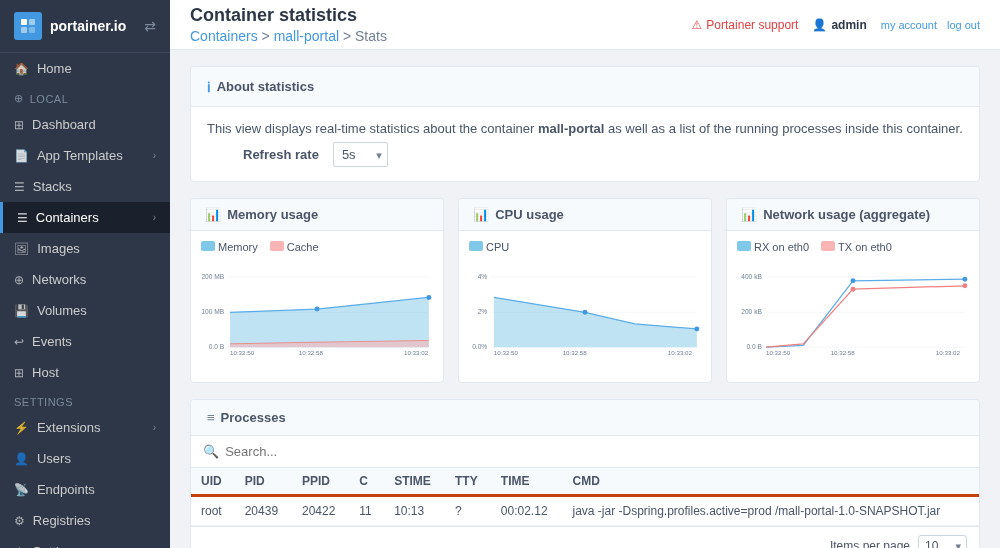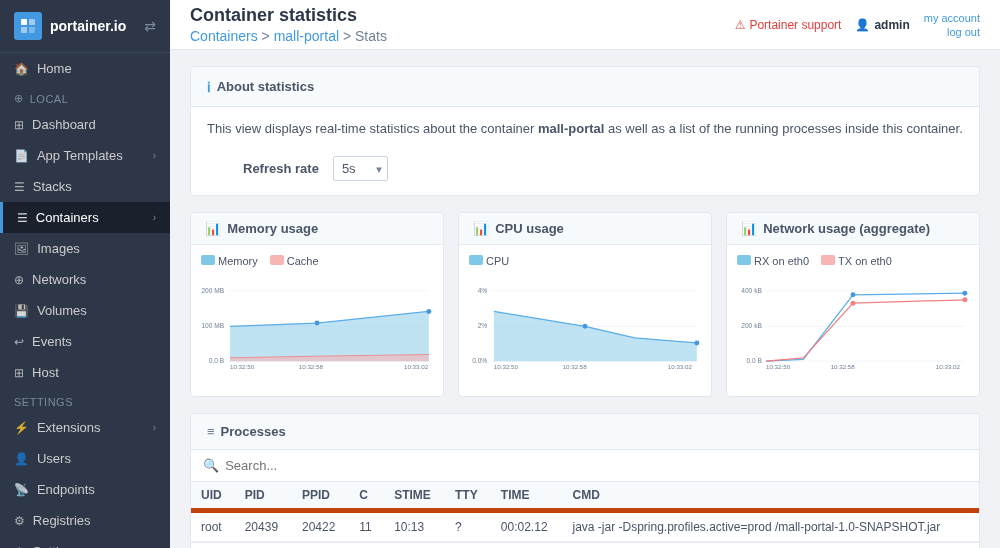--- a/index.html
+++ b/index.html
@@ -60,21 +60,21 @@
       align-items: center;
       justify-content: space-between;
       min-height: 50px;
     }
     .topbar-title { font-size: 18px; color: #2d3748; font-weight: 600; }
     .topbar-breadcrumb { font-size: 14px; color: #718096; margin-top: 2px; }
     .topbar-breadcrumb a { color: #4299e1; text-decoration: none; }
     .topbar-right { display: flex; align-items: center; gap: 14px; font-size: 12px; }
     .topbar-support { color: #e53e3e; display: flex; align-items: center; gap: 4px; cursor: pointer; }
     .topbar-admin { display: flex; align-items: center; gap: 4px; color: #2d3748; cursor: pointer; font-weight: bold; }
-    .topbar-links { display: flex; flex-direction: column; align-items: flex-end; gap: 2px; font-size: 11px; }
+    .topbar-links { display: flex; flex-direction: row; align-items: flex-start; gap: 10px; font-size: 11px; }
     .topbar-links a { color: #4299e1; text-decoration: none; }
 
     
     .content { padding: 16px 20px; flex: 1; }
 
     
     .panel {
       background: #fff;
       border: 1px solid #e2e8f0;
       border-radius: 4px;
@@ -88,21 +88,21 @@
       font-weight: 600;
       color: #4a5568;
       display: flex;
       align-items: center;
       gap: 6px;
       border-radius: 4px 4px 0 0;
     }
     .panel-body { padding: 14px 16px; }
 
     
-    .about-text { font-size: 13px; color: #4a5568; margin-bottom: 20px; }
+    .about-text { font-size: 13px; color: #4a5568; margin-bottom: 6px; }
     .about-text strong { font-weight: bold; }
     .refresh-row { display: flex; align-items: center; gap: 14px; font-size: 13px; }
     .refresh-label { font-weight: bold; color: #4a5568; padding-left: 36px; }
     .refresh-select {
       border: 1px solid #cbd5e0;
       border-radius: 2px;
       padding: 4px 24px 4px 8px;
       font-size: 13px;
       background: #fff;
       color: #4a5568;
@@ -137,21 +137,21 @@
     }
     .search-input {
       border: none;
       outline: none;
       font-size: 13px;
       color: #c2410c;
       flex: 1;
       background: transparent;
     }
     .process-table { width: 100%; border-collapse: collapse; font-size: 12px; }
-    .process-table th { text-align: left; padding: 6px 10px; background: #f7fafc; border-bottom: 5px solid #c2410c; color: #4a5568; font-weight: bold; font-size: 12px; }
+    .process-table th { text-align: left; padding: 6px 10px; background: #f7fafc; border-bottom: 3px solid #c2410c; color: #4a5568; font-weight: bold; font-size: 12px; }
     .process-table td { padding: 7px 10px; border-bottom: 1px solid #f0f2f5; color: #4a5568; }
     .pagination-row { display: flex; align-items: center; justify-content: flex-end; padding: 8px 12px; gap: 8px; font-size: 12px; color: #4a5568; border-top: 1px solid #e2e8f0; }
     .items-select {
       border: 1px solid #cbd5e0;
       border-radius: 3px;
       padding: 3px 20px 3px 6px;
       font-size: 12px;
       background: #fff;
       color: #4a5568;
       appearance: none;

